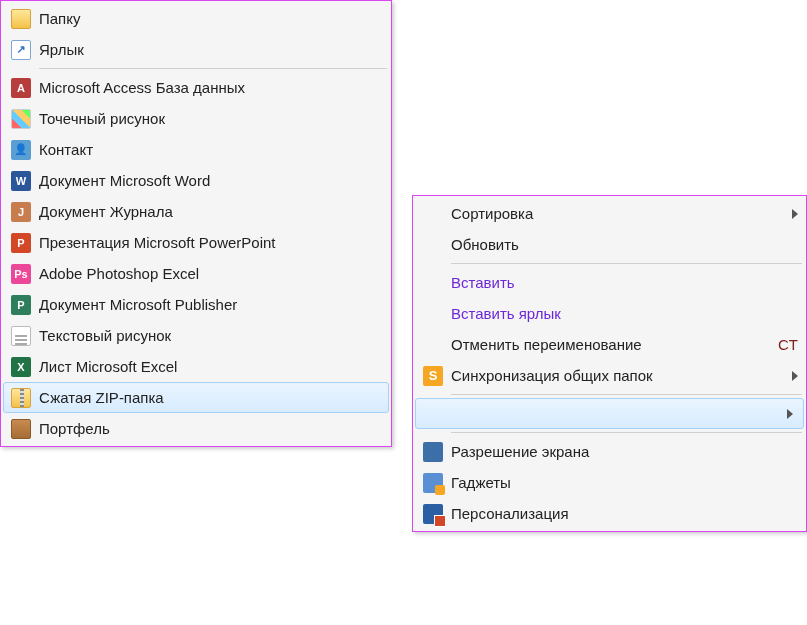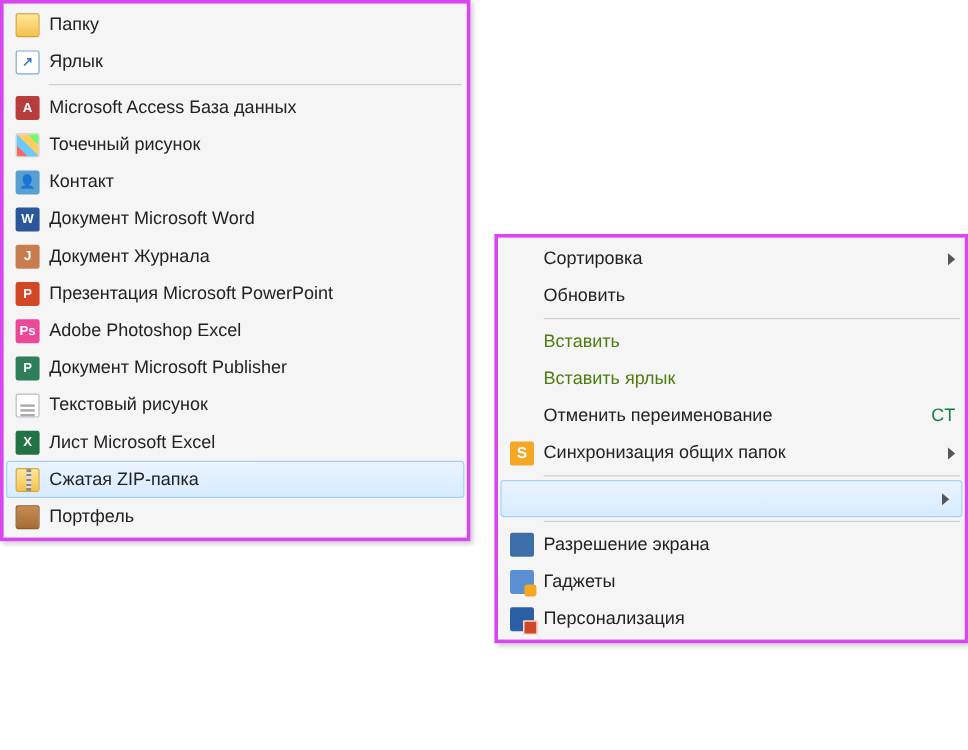--- a/index.html
+++ b/index.html
@@ -8,21 +8,21 @@
       font-size: 15px;
       background: #fff;
       width: 807px;
       height: 625px;
       position: relative;
       overflow: hidden;
     }
     .menu {
       position: absolute;
       background: #f5f5f5;
-      border: 3px solid #d946ef;
+      border: 1px solid #d946ef;
       box-shadow: 2px 2px 4px rgba(0,0,0,0.2);
       padding: 2px;
     }
     .submenu {
       left: 0;
       top: 0;
       width: 392px;
     }
     .mainmenu {
       left: 412px;
@@ -37,35 +37,35 @@
       cursor: default;
       position: relative;
     }
     .item.hover {
       background: linear-gradient(#eaf4ff, #d7ecff);
       border: 1px solid #a6d0f7;
       border-radius: 3px;
       padding-right: 10px;
     }
     .item.hover .icon-cell { margin-left: -1px; }
-    .item.disabled .label { color: #4d7c0f; }
+    .item.disabled .label { color: #6d28d9; }
     .icon-cell {
       width: 36px;
       display: flex;
       align-items: center;
       justify-content: center;
       flex-shrink: 0;
     }
     .label {
       color: #222;
       white-space: nowrap;
       flex: 1;
     }
     .shortcut {
-      color: #15803d;
+      color: #7f1d1d;
       margin-left: auto;
       padding-left: 20px;
       text-align: right;
     }
     .sep {
       height: 1px;
       background: #d0d0d0;
       margin: 3px 2px 3px 36px;
     }
     .arrow {

